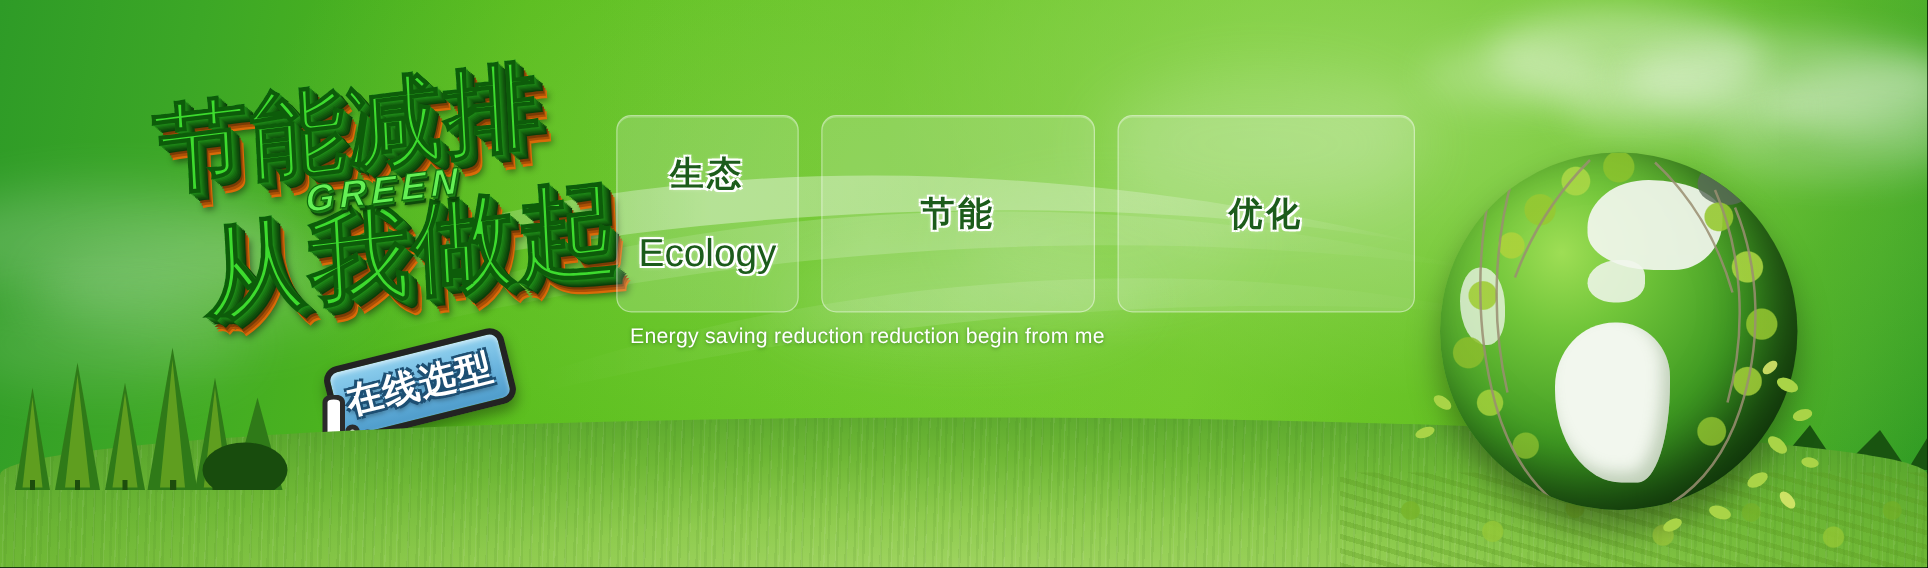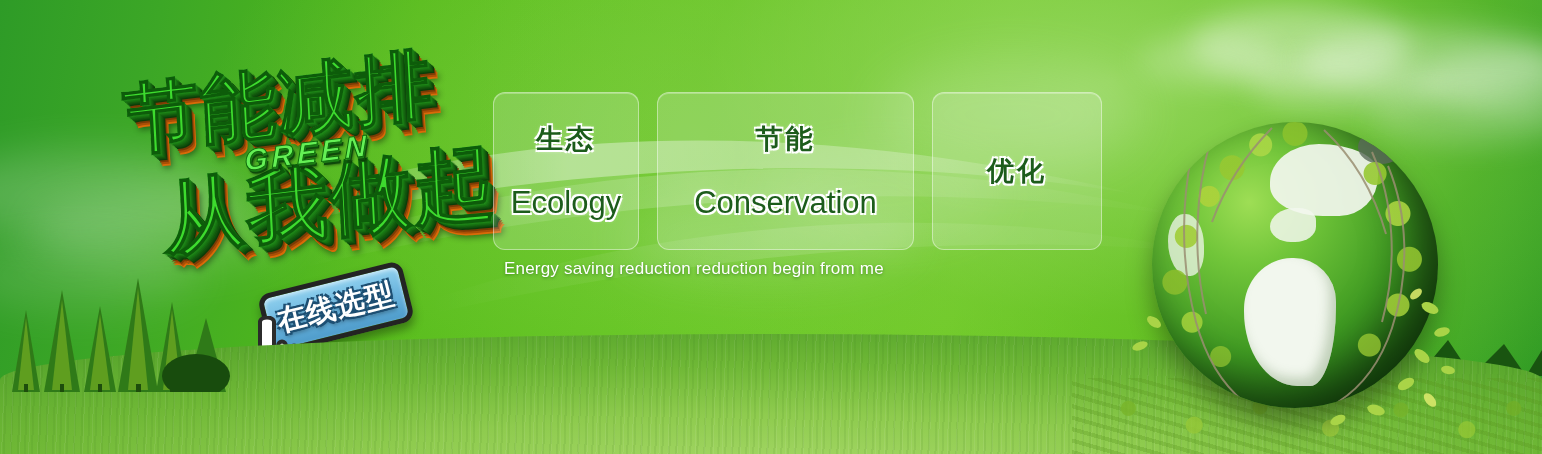--- a/index.html
+++ b/index.html
@@ -187,22 +187,22 @@
     width:146px; height:158px;
     border-radius:12px;
     background:rgba(255,255,255,0.17);
     border:1px solid rgba(255,255,255,0.42);
     box-shadow:inset 0 1px 0 rgba(255,255,255,.28);
     display:flex; flex-direction:column;
     align-items:center; justify-content:center;
     gap:28px;
     padding:0 12px;
   }
-  .card.c2{ width:257px; }
-  .card.c3{ width:170px; }
+  .card.c2{ width:219px; }
+  .card.c3{ width:238px; }
   .card-cn{
     font-size:27px; font-weight:bold; letter-spacing:3px;
     color:#1c5c1b; white-space:nowrap;
     text-shadow:-1.6px -1.6px 0 #fff, 1.6px -1.6px 0 #fff,
                 -1.6px 1.6px 0 #fff, 1.6px 1.6px 0 #fff,
                 0 0 4px rgba(255,255,255,.9);
   }
   .card-en{
     font-size:31px; letter-spacing:0px;
     color:#1c5c1b; white-space:nowrap;
@@ -278,21 +278,20 @@
     </svg>
   </div>
 
   <div class="cards">
     <div class="card c1">
       <div class="card-cn">生态</div>
       <div class="card-en">Ecology</div>
     </div>
     <div class="card c2">
       <div class="card-cn">节能</div>
-      <div class="card-en">Conservation</div>
     </div>
     <div class="card c3">
       <div class="card-cn">优化</div>
     </div>
   </div>
 
   <div class="tagline">Energy saving reduction reduction begin from me</div>
 
   <div class="treeline">
     <svg width="1542" height="46" viewBox="0 0 1542 46" preserveAspectRatio="none">

